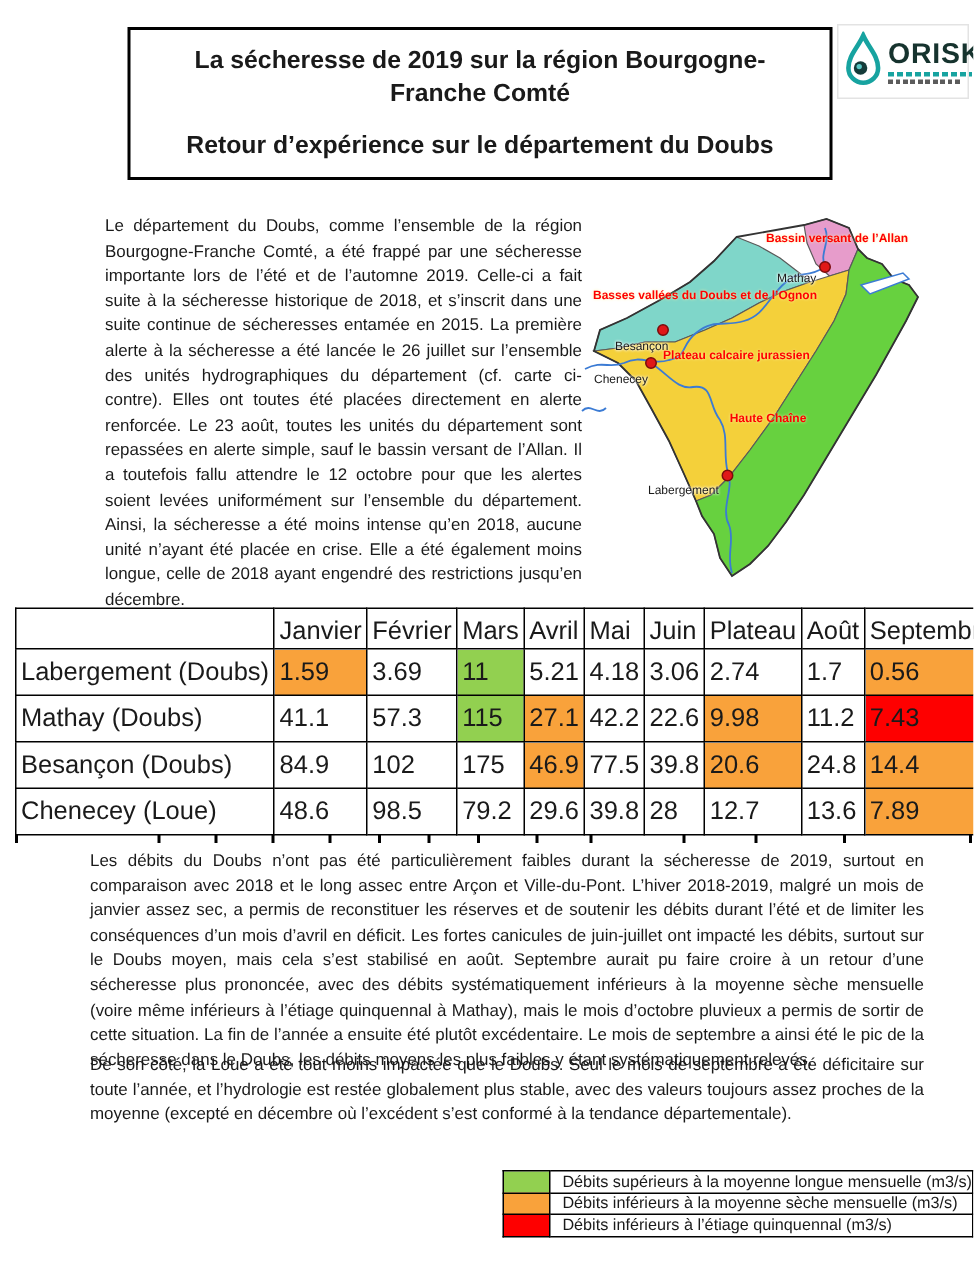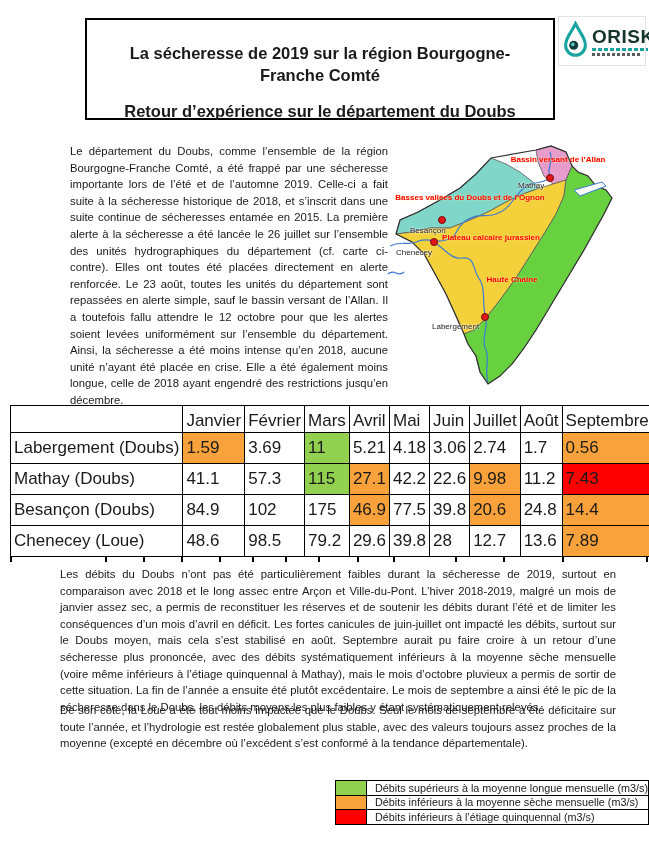--- a/index.html
+++ b/index.html
@@ -4,21 +4,21 @@
 <style>
   *{margin:0;padding:0;box-sizing:border-box}
   html,body{background:#ffffff}
   body{font-family:"Liberation Sans",sans-serif;color:#1a1a1a}
   .page{position:relative;width:649px;height:843px;background:#fff;overflow:hidden}
 
   
   .title-box{position:absolute;left:85px;top:18px;width:470px;height:102px;border:2px solid #000;
     display:flex;flex-direction:column;justify-content:space-between;padding:9px 8px 10px;
     text-align:center;font-weight:700;font-size:16.5px;line-height:1.35}
-  .title-line1{max-width:432px;margin:13px auto}
+  .title-line1{max-width:432px;margin:0 auto}
   .logo{position:absolute;left:558px;top:16px;width:88px;height:50px;border:1px solid #e3e3e3;
     display:flex;align-items:center;gap:3px;padding:2px 3px;background:#fff}
   .logo-text{font-size:19px;font-weight:700;color:#16332e;letter-spacing:.5px;line-height:1}
   .logo-sub1{width:56px;height:3px;margin-top:2px;background:repeating-linear-gradient(90deg,#17a3a0 0 4px,transparent 4px 6px)}
   .logo-sub2{width:48px;height:3px;margin-top:2px;background:repeating-linear-gradient(90deg,#5c5c5c 0 3px,transparent 3px 5px)}
 
   
   .intro-paragraph{position:absolute;left:70px;top:143px;width:318px;font-size:11.3px;line-height:1.47;text-align:justify}
   .map{position:absolute;left:388px;top:138px;width:260px;height:258px}
   .map svg{position:absolute;left:0;top:0;overflow:visible}
@@ -115,21 +115,21 @@
   <table class="flow-table">
       <tbody>
         <tr style="height:27px">
           <th style="width:95px"></th>
           <th style="width:38px">Janvier</th>
           <th style="width:38px">Février</th>
           <th style="width:38px">Mars</th>
           <th style="width:33px">Avril</th>
           <th style="width:33px">Mai</th>
           <th style="width:33px">Juin</th>
-          <th style="width:39px">Juillet</th>
+          <th style="width:39px">Plateau</th>
           <th style="width:36px">Août</th>
           <th style="width:62px">Septembre</th>
           <th style="width:48px">Octobre</th>
           <th style="width:59px">Novembre</th>
           <th style="width:86px">Décembre</th>
         </tr>
         <tr style="height:31px">
           <td>Labergement (Doubs)</td>
           <td style="background:#F9A23B">1.59</td>
           <td style="background:#FFFFFF">3.69</td>

